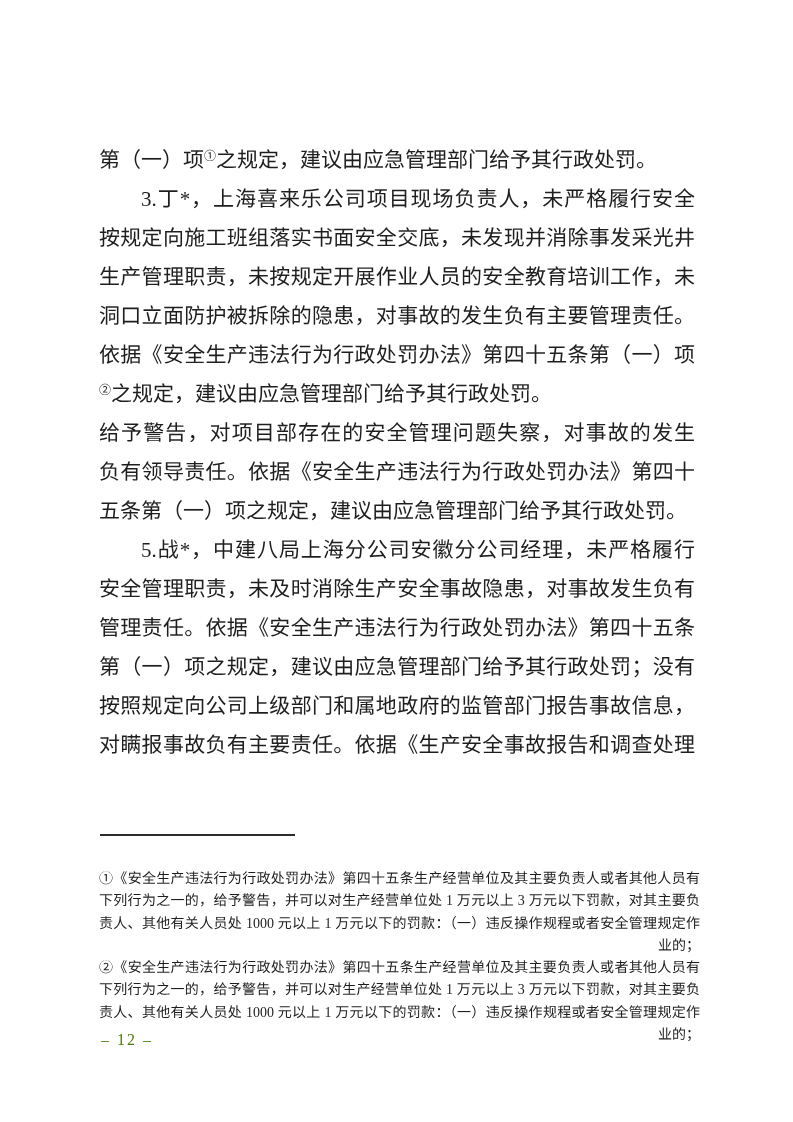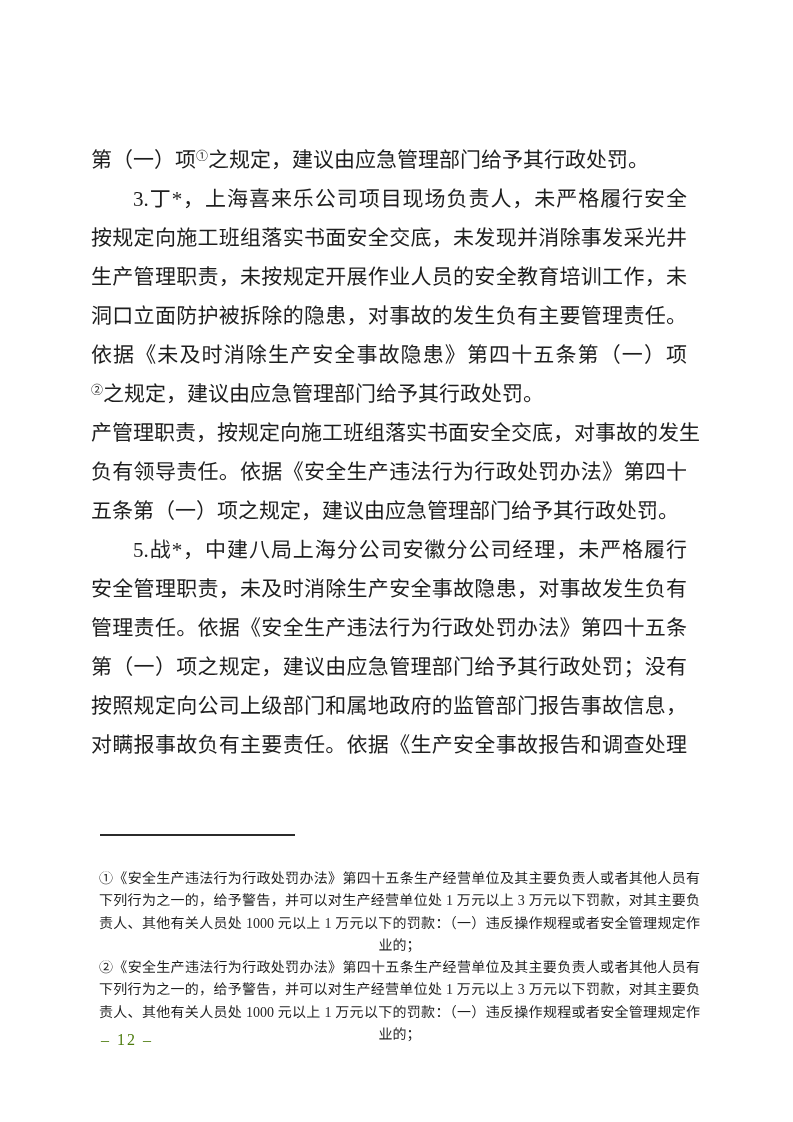--- a/index.html
+++ b/index.html
@@ -8,21 +8,21 @@
     width:793px;height:1122px;
     margin:0 auto;
     background:#ffffff;
     color:#1e1e1e;
     font-family:"Liberation Serif","DejaVu Serif",serif;
     overflow:hidden;
   }
   
   .body-text{
     position:absolute;
-    left:91px;top:141px;width:596px;
+    left:99px;top:141px;width:596px;
     font-size:21px;line-height:39px;
     word-break:keep-all;white-space:nowrap;
   }
   .bline{text-align:left;}
   .bline.just{text-align:justify;text-align-last:justify;}
   .bline.indent{padding-left:42px;}
   .bline sup{
     font-size:12px;
     line-height:0;
     vertical-align:7px;
@@ -36,44 +36,44 @@
     border:none;border-top:2px solid #2b2b2b;
     margin:0;
   }
   
   .footnotes{
     position:absolute;
     left:99px;top:868px;width:601px;
     font-size:14px;line-height:22.3px;
     word-break:keep-all;white-space:nowrap;
   }
-  .fline{text-align:center;}
+  .fline{text-align:right;}
   .fline.just{text-align:justify;text-align-last:justify;}
   
   .pageno{
     position:absolute;
     left:101px;top:1031px;
     font-size:16px;
     letter-spacing:2px;
     color:#4d7c0f;
   }
 </style>
 </head>
 <body>
 
 <div class="page">
   <main class="body-text">
       <div class="bline">第（一）项<sup>①</sup>之规定，建议由应急管理部门给予其行政处罚。</div>
       <div class="bline indent just">3.丁*，上海喜来乐公司项目现场负责人，未严格履行安全</div>
       <div class="bline just">按规定向施工班组落实书面安全交底，未发现并消除事发采光井</div>
       <div class="bline just">生产管理职责，未按规定开展作业人员的安全教育培训工作，未</div>
       <div class="bline just">洞口立面防护被拆除的隐患，对事故的发生负有主要管理责任。</div>
-      <div class="bline just">依据《未及时消除生产安全事故隐患》第四十五条第（一）项</div>
+      <div class="bline just">依据《安全生产违法行为行政处罚办法》第四十五条第（一）项</div>
       <div class="bline"><sup>②</sup>之规定，建议由应急管理部门给予其行政处罚。</div>
-      <div class="bline just">产管理职责，按规定向施工班组落实书面安全交底，对事故的发生</div>
+      <div class="bline just">给予警告，对项目部存在的安全管理问题失察，对事故的发生</div>
       <div class="bline just">负有领导责任。依据《安全生产违法行为行政处罚办法》第四十</div>
       <div class="bline">五条第（一）项之规定，建议由应急管理部门给予其行政处罚。</div>
       <div class="bline indent just">5.战*，中建八局上海分公司安徽分公司经理，未严格履行</div>
       <div class="bline just">安全管理职责，未及时消除生产安全事故隐患，对事故发生负有</div>
       <div class="bline just">管理责任。依据《安全生产违法行为行政处罚办法》第四十五条</div>
       <div class="bline just">第（一）项之规定，建议由应急管理部门给予其行政处罚；没有</div>
       <div class="bline just">按照规定向公司上级部门和属地政府的监管部门报告事故信息，</div>
       <div class="bline just">对瞒报事故负有主要责任。依据《生产安全事故报告和调查处理</div>
     </main>
   <hr class="fnsep">

